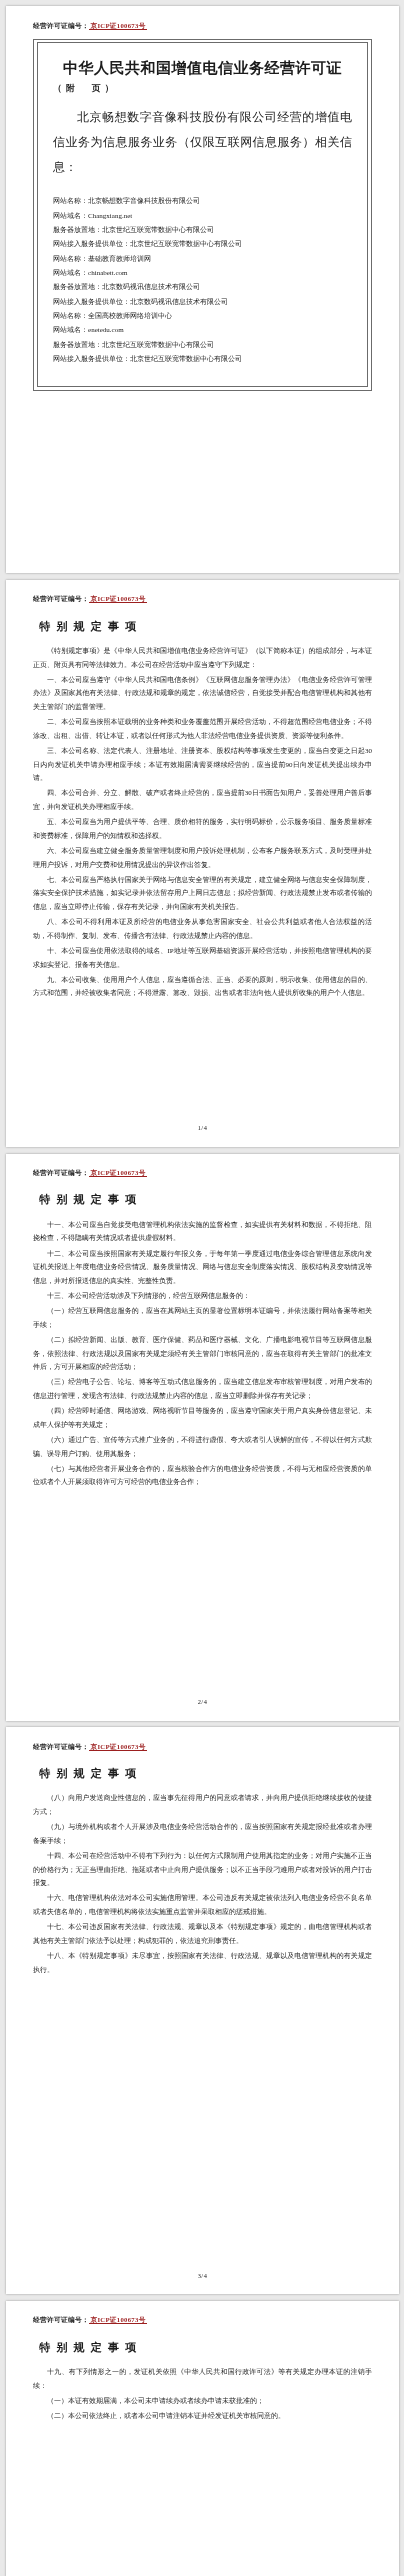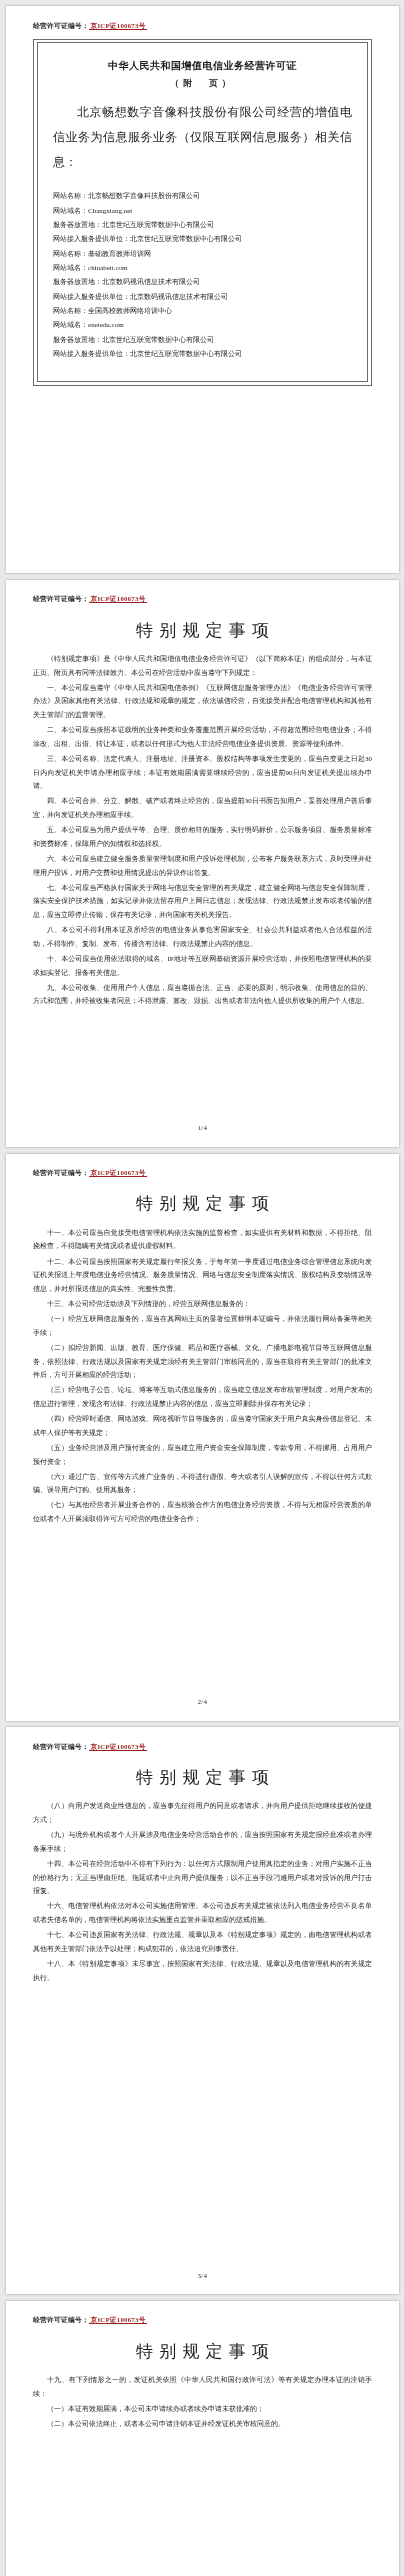--- a/index.html
+++ b/index.html
@@ -44,51 +44,49 @@
   .cert-frame {
     margin-top: 8.2px;
     border: 0.5px solid #6b6b6b;
     padding: 2.6px;
   }
   .cert-frame-inner {
     border: 1px solid #6b6b6b;
     padding: 13.4px 15.5px 19.6px 15.5px;
   }
   .cert-title {
-    font-size: 10px;
+    font-size: 15px;
     font-weight: bold;
     text-align: center;
     letter-spacing: 0.5px;
     margin: 2.1px 0 0 0;
   }
   .cert-subtitle {
-    text-align: center;
     font-size: 8.8px;
     font-weight: bold;
     letter-spacing: 4.1px;
     margin: 5.2px 0 10.3px 0;
   }
   .cert-intro {
     font-size: 12px;
     line-height: 2.05;
     text-indent: 2em;
     text-align: justify;
     margin: 0 0 15px 0;
   }
   .cert-line {
     font-size: 7px;
     line-height: 2.05;
     text-align: justify;
     margin: 0;
   }
   
   .prov-title {
-    text-align: center;
-    font-size: 17px;
-    font-weight: normal;
+    font-size: 11px;
+    font-weight: bold;
     letter-spacing: 6.2px;
     text-indent: 6.2px; 
     margin: 14.4px 0 11.3px 0;
   }
   .prov-body p {
     font-size: 7px;
     line-height: 1.95;
     text-align: justify;
     text-indent: 2em;
     margin: 0 0 1.5px 0;
@@ -144,21 +142,21 @@
     <h2 class="prov-title">特别规定事项</h2>
     <div class="prov-body">
 
     <p>《特别规定事项》是《中华人民共和国增值电信业务经营许可证》（以下简称本证）的组成部分，与本证正页、附页具有同等法律效力。本公司在经营活动中应当遵守下列规定：</p>
         <p>一、本公司应当遵守《中华人民共和国电信条例》《互联网信息服务管理办法》《电信业务经营许可管理办法》及国家其他有关法律、行政法规和规章的规定，依法诚信经营，自觉接受并配合电信管理机构和其他有关主管部门的监督管理。</p>
         <p>二、本公司应当按照本证载明的业务种类和业务覆盖范围开展经营活动，不得超范围经营电信业务；不得涂改、出租、出借、转让本证，或者以任何形式为他人非法经营电信业务提供资质、资源等便利条件。</p>
         <p>三、本公司名称、法定代表人、注册地址、注册资本、股权结构等事项发生变更的，应当自变更之日起30日内向发证机关申请办理相应手续；本证有效期届满需要继续经营的，应当提前90日向发证机关提出续办申请。</p>
         <p>四、本公司合并、分立、解散、破产或者终止经营的，应当提前30日书面告知用户，妥善处理用户善后事宜，并向发证机关办理相应手续。</p>
         <p>五、本公司应当为用户提供平等、合理、质价相符的服务，实行明码标价，公示服务项目、服务质量标准和资费标准，保障用户的知情权和选择权。</p>
         <p>六、本公司应当建立健全服务质量管理制度和用户投诉处理机制，公布客户服务联系方式，及时受理并处理用户投诉，对用户交费和使用情况提出的异议作出答复。</p>
-        <p>七、本公司应当严格执行国家关于网络与信息安全管理的有关规定，建立健全网络与信息安全保障制度，落实安全保护技术措施，如实记录并依法留存用户上网日志信息；发现法律、行政法规禁止发布或者传输的信息，应当立即停止传输，保存有关记录，并向国家有关机关报告。</p>
+        <p>七、本公司应当严格执行国家关于网络与信息安全管理的有关规定，建立健全网络与信息安全保障制度，落实安全保护技术措施，如实记录并依法留存用户上网日志信息；拟经营新闻、行政法规禁止发布或者传输的信息，应当立即停止传输，保存有关记录，并向国家有关机关报告。</p>
         <p>八、本公司不得利用本证及所经营的电信业务从事危害国家安全、社会公共利益或者他人合法权益的活动，不得制作、复制、发布、传播含有法律、行政法规禁止内容的信息。</p>
         <p>十、本公司应当使用依法取得的域名、IP地址等互联网基础资源开展经营活动，并按照电信管理机构的要求如实登记、报备有关信息。</p>
         <p>九、本公司收集、使用用户个人信息，应当遵循合法、正当、必要的原则，明示收集、使用信息的目的、方式和范围，并经被收集者同意；不得泄露、篡改、毁损、出售或者非法向他人提供所收集的用户个人信息。</p>
       </div>
     <div class="page-footer">1/4</div>
   </section>
 
   <section class="page">
     <div class="page-header">
       <span>经营许可证编号：</span><span class="license-no">京ICP证100673号</span>
@@ -166,21 +164,20 @@
     <h2 class="prov-title">特别规定事项</h2>
     <div class="prov-body">
 
     <p>十一、本公司应当自觉接受电信管理机构依法实施的监督检查，如实提供有关材料和数据，不得拒绝、阻挠检查，不得隐瞒有关情况或者提供虚假材料。</p>
         <p>十二、本公司应当按照国家有关规定履行年报义务，于每年第一季度通过电信业务综合管理信息系统向发证机关报送上年度电信业务经营情况、服务质量情况、网络与信息安全制度落实情况、股权结构及变动情况等信息，并对所报送信息的真实性、完整性负责。</p>
         <p>十三、本公司经营活动涉及下列情形的，经营互联网信息服务的：</p>
         <p>（一）经营互联网信息服务的，应当在其网站主页的显著位置标明本证编号，并依法履行网站备案等相关手续；</p>
         <p>（二）拟经营新闻、出版、教育、医疗保健、药品和医疗器械、文化、广播电影电视节目等互联网信息服务，依照法律、行政法规以及国家有关规定须经有关主管部门审核同意的，应当在取得有关主管部门的批准文件后，方可开展相应的经营活动；</p>
         <p>（三）经营电子公告、论坛、博客等互动式信息服务的，应当建立信息发布审核管理制度，对用户发布的信息进行管理，发现含有法律、行政法规禁止内容的信息，应当立即删除并保存有关记录；</p>
         <p>（四）经营即时通信、网络游戏、网络视听节目等服务的，应当遵守国家关于用户真实身份信息登记、未成年人保护等有关规定；</p>
-        <p>（五）业务经营涉及用户预付资金的，应当建立用户资金安全保障制度，专款专用，不得挪用、占用用户预付资金；</p>
         <p>（六）通过广告、宣传等方式推广业务的，不得进行虚假、夸大或者引人误解的宣传，不得以任何方式欺骗、误导用户订购、使用其服务；</p>
         <p>（七）与其他经营者开展业务合作的，应当核验合作方的电信业务经营资质，不得与无相应经营资质的单位或者个人开展须取得许可方可经营的电信业务合作；</p>
       </div>
     <div class="page-footer">2/4</div>
   </section>
 
   <section class="page">
     <div class="page-header">
       <span>经营许可证编号：</span><span class="license-no">京ICP证100673号</span>
     </div>

